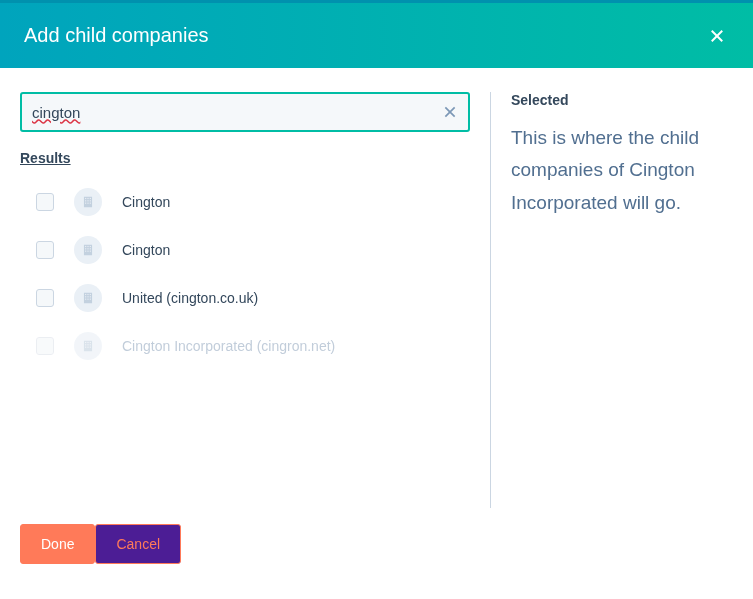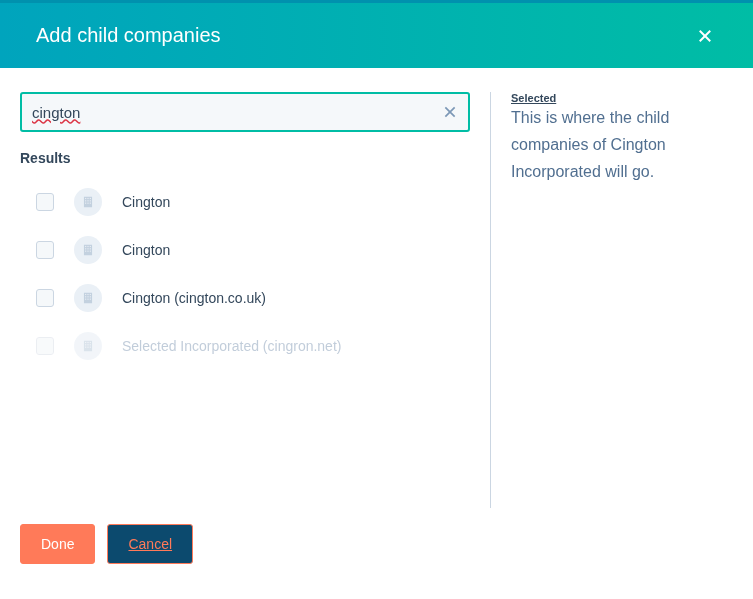--- a/index.html
+++ b/index.html
@@ -13,21 +13,21 @@
       width: 753px;
       height: 599px;
       overflow: hidden;
     }
     .header {
       background: linear-gradient(90deg, #00a4bd 0%, #00bda5 100%);
       height: 68px;
       display: flex;
       align-items: center;
       justify-content: space-between;
-      padding: 0 36px;
+      padding: 0 24px;
       border-top: 3px solid #0091ae;
     }
     .header-title {
       color: #fff;
       font-size: 20px;
       font-weight: 500;
     }
     .close-btn {
       color: #fff;
       cursor: pointer;
@@ -93,20 +93,21 @@
       height: 20px;
       display: flex;
       align-items: center;
       justify-content: center;
     }
     .results-label {
       font-size: 14px;
       color: #33475b;
       font-weight: 600;
       margin-bottom: 12px;
+      text-decoration: underline;
     }
     .result-item {
       display: flex;
       align-items: center;
       padding: 10px 0;
       gap: 20px;
     }
     .result-item.disabled {
       opacity: 0.6;
     }
@@ -139,53 +140,51 @@
       opacity: 0.35;
     }
     .company-name {
       font-size: 14px;
       color: #33475b;
     }
     .result-item.disabled .company-name {
       color: #99acc2;
     }
     .selected-heading {
-      font-size: 11px;
+      font-size: 14px;
       font-weight: 600;
       color: #33475b;
-      text-decoration: underline;
+      margin-bottom: 14px;
     }
     .selected-text {
-      font-size: 16px;
+      font-size: 19px;
       color: #516f90;
       line-height: 1.7;
     }
     .footer {
       padding: 16px 20px;
       display: flex;
-      gap: 12px;
     }
     .btn {
       padding: 11px 20px;
       border-radius: 3px;
       font-size: 14px;
       cursor: pointer;
       border: 1px solid transparent;
       font-weight: 400;
     }
     .btn-primary {
       background: #ff7a59;
       color: #fff;
       border-color: #ff7a59;
     }
     .btn-secondary {
-      background: #0c4a6e;
+      background: #4c1d95;
       color: #ff7a59;
       border-color: #ff7a59;
-      text-decoration: underline;
     }
   </style>
 </head>
 <body>
 
 <div class="header">
   <div class="header-title">Add child companies</div>
   <div class="close-btn">
     <svg viewBox="0 0 24 24" fill="none" stroke="currentColor" stroke-width="2.5">
       <line x1="5" y1="5" x2="19" y2="19"></line>
@@ -255,39 +254,39 @@
               <rect x="11" y="5" width="2" height="2" fill="#eaf0f6"></rect>
               <rect x="15" y="5" width="2" height="2" fill="#eaf0f6"></rect>
               <rect x="7" y="9" width="2" height="2" fill="#eaf0f6"></rect>
               <rect x="11" y="9" width="2" height="2" fill="#eaf0f6"></rect>
               <rect x="15" y="9" width="2" height="2" fill="#eaf0f6"></rect>
               <rect x="7" y="13" width="2" height="2" fill="#eaf0f6"></rect>
               <rect x="11" y="13" width="2" height="2" fill="#eaf0f6"></rect>
               <rect x="15" y="13" width="2" height="2" fill="#eaf0f6"></rect>
             </svg>
           </div>
-          <div class="company-name">Cington (cington.co.uk)</div>
+          <div class="company-name">United (cington.co.uk)</div>
         </div>
         <div class="result-item disabled">
           <div class="checkbox disabled"></div>
           <div class="company-icon">
             <svg viewBox="0 0 24 24" fill="#7c98b6">
               <rect x="5" y="3" width="14" height="18"></rect>
               <rect x="7" y="5" width="2" height="2" fill="#eaf0f6"></rect>
               <rect x="11" y="5" width="2" height="2" fill="#eaf0f6"></rect>
               <rect x="15" y="5" width="2" height="2" fill="#eaf0f6"></rect>
               <rect x="7" y="9" width="2" height="2" fill="#eaf0f6"></rect>
               <rect x="11" y="9" width="2" height="2" fill="#eaf0f6"></rect>
               <rect x="15" y="9" width="2" height="2" fill="#eaf0f6"></rect>
               <rect x="7" y="13" width="2" height="2" fill="#eaf0f6"></rect>
               <rect x="11" y="13" width="2" height="2" fill="#eaf0f6"></rect>
               <rect x="15" y="13" width="2" height="2" fill="#eaf0f6"></rect>
             </svg>
           </div>
-          <div class="company-name">Selected Incorporated (cingron.net)</div>
+          <div class="company-name">Cington Incorporated (cingron.net)</div>
         </div>
       </div>
   </div>
 
   <div class="right-panel">
     <div class="selected-heading">Selected</div>
     <div class="selected-text">This is where the child companies of Cington Incorporated will go.</div>
   </div>
 </div>
 

